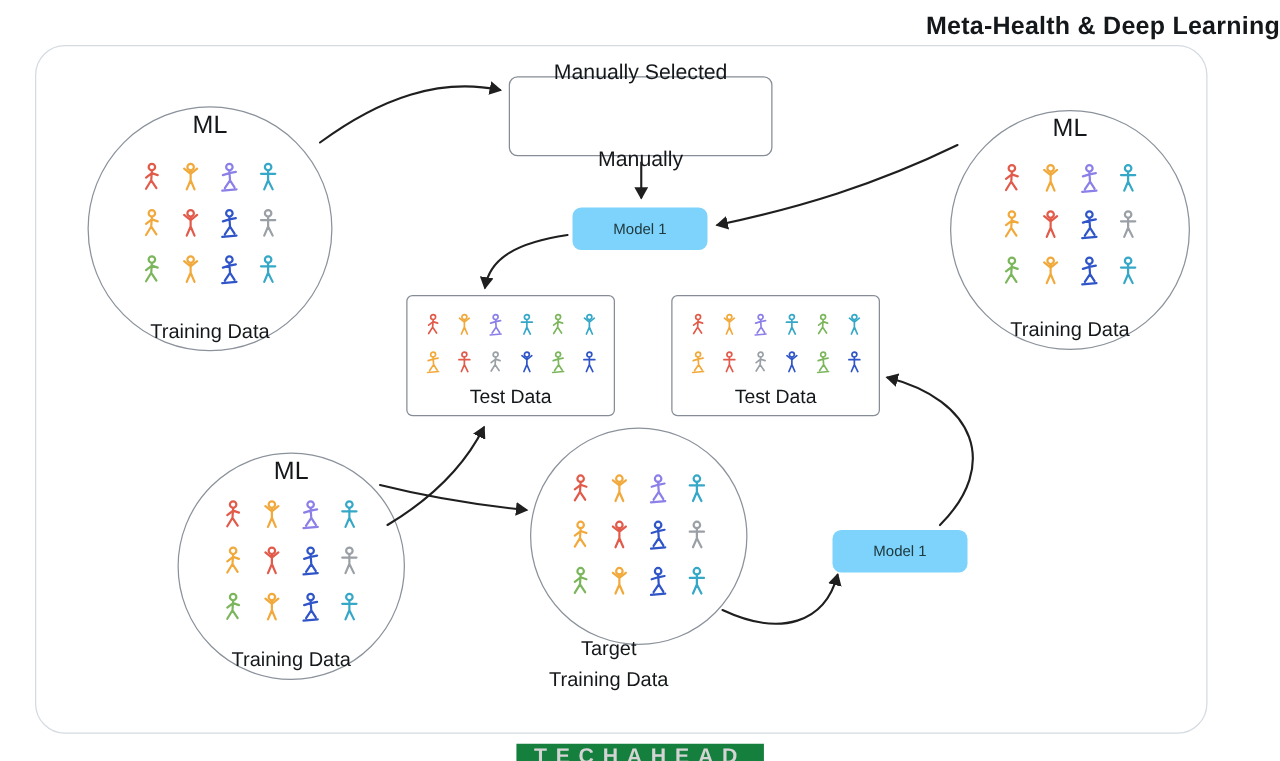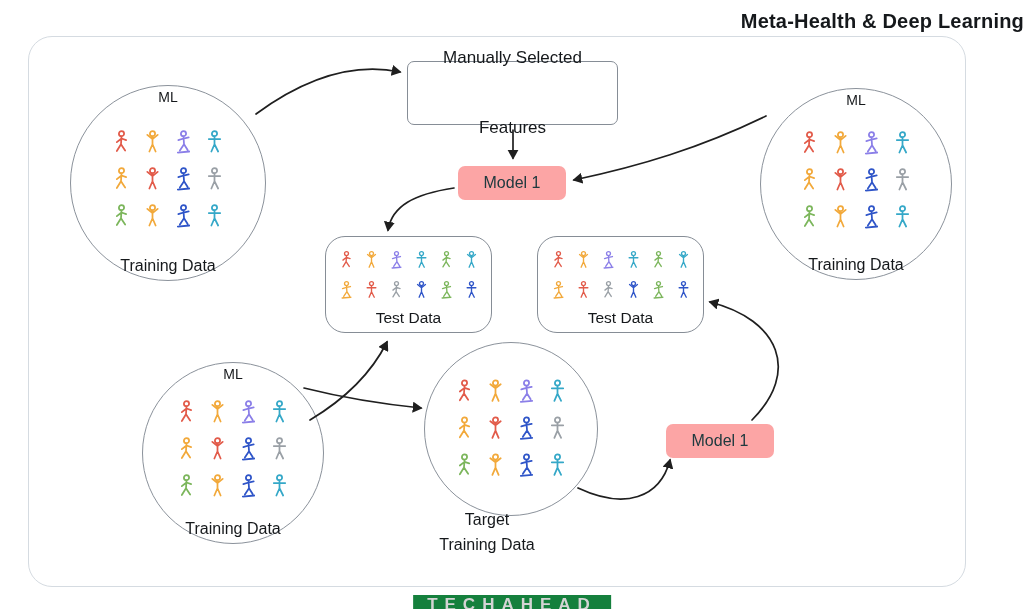--- a/index.html
+++ b/index.html
@@ -14,42 +14,42 @@
   .watermark { position: absolute; top: 595px; left: 50%; transform: translateX(-50%);
            background: #15803d; padding: 0 14px; font-size: 17px; font-weight: bold;
            letter-spacing: 7px; color: #d4d4d4; z-index: 6; white-space: nowrap; }
 
   .circle { position: absolute; border: 1.3px solid #8b929b; border-radius: 50%; background: #fff; z-index: 2; }
   .c-tl { left: 70px;  top: 85px;  width: 196px; height: 196px; }
   .c-tr { left: 760px; top: 88px;  width: 192px; height: 192px; }
   .c-bl { left: 142px; top: 362px; width: 182px; height: 182px; }
   .c-tg { left: 424px; top: 342px; width: 174px; height: 174px; }
 
-  .ml-tag { position: absolute; top: 3px; width: 100%; text-align: center; font-size: 14px; }
+  .ml-tag { position: absolute; top: 3px; width: 100%; text-align: center; font-size: 20px; }
   .circle-label { position: absolute; bottom: 5px; width: 100%; text-align: center; font-size: 16px; }
 
   .icon-grid { position: absolute; left: 50%; top: 50%; transform: translate(-50%, -53%);
                display: grid; place-items: center; }
   .c-tg .icon-grid { transform: translate(-50%, -50%); }
   .grid-4 { grid-template-columns: repeat(4, 31px); grid-auto-rows: 37px; }
   .grid-4 svg { width: 25px; height: 27px; }
   .grid-6 { grid-template-columns: repeat(6, 25px); grid-auto-rows: 30px; }
   .grid-6 svg { width: 19px; height: 21px; }
 
   .box { position: absolute; border: 1.3px solid #868d96; background: #fff; z-index: 2; gap: 45px; }
   .features-box { left: 407px; top: 61px; width: 211px; height: 64px; border-radius: 7px;
                   display: flex; flex-direction: column; align-items: center; justify-content: center;
                   font-size: 17px; line-height: 1.42; }
-  .model-box { position: absolute; width: 108px; height: 34px; background: #fca5a5; border-radius: 7px;
+  .model-box { position: absolute; width: 108px; height: 34px; background: #7dd3fc; border-radius: 7px;
                display: flex; align-items: center; justify-content: center;
-               font-size: 16px; color: #203a3f; z-index: 2; }
+               font-size: 12px; color: #203a3f; z-index: 2; }
   .m-top { left: 458px; top: 166px; }
   .m-right { left: 666px; top: 424px; }
 
-  .test-box { border-radius: 20px; }
+  .test-box { border-radius: 5px; }
   .t-left  { left: 325px; top: 236px; width: 167px; height: 97px; }
   .t-right { left: 537px; top: 236px; width: 167px; height: 97px; }
   .test-box .icon-grid { top: 8px; left: 50%; transform: translateX(-50%); }
   .test-label { position: absolute; bottom: 5px; width: 100%; text-align: center; font-size: 15.5px; }
 
   .target-label { position: absolute; left: 400px; top: 508px; width: 174px; text-align: center;
                   font-size: 16px; line-height: 1.55; z-index: 2; }
 
   .arrows { position: absolute; left: 0; top: 0; width: 1024px; height: 609px;
             pointer-events: none; z-index: 4; }
@@ -279,21 +279,21 @@
         </svg>
       </div>
   </div>
   <div class="target-label">
     <div>Target</div>
     <div>Training Data</div>
   </div>
 
   <div class="box features-box">
     <span>Manually Selected</span>
-    <span>Features</span>
+    <span>Manually</span>
   </div>
 
   <div class="model-box m-top">
     <span>Model 1</span>
   </div>
   <div class="model-box m-right">
     <span>Model 1</span>
   </div>
 
   <div class="box test-box t-left">

